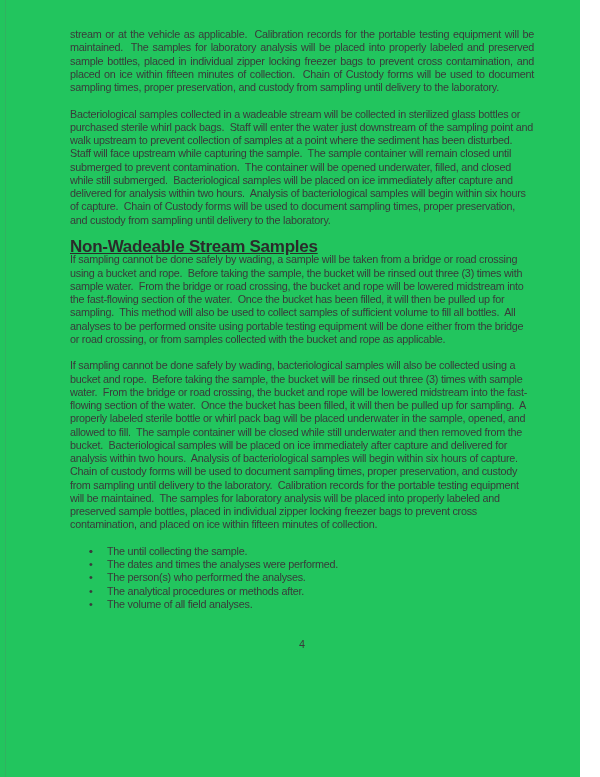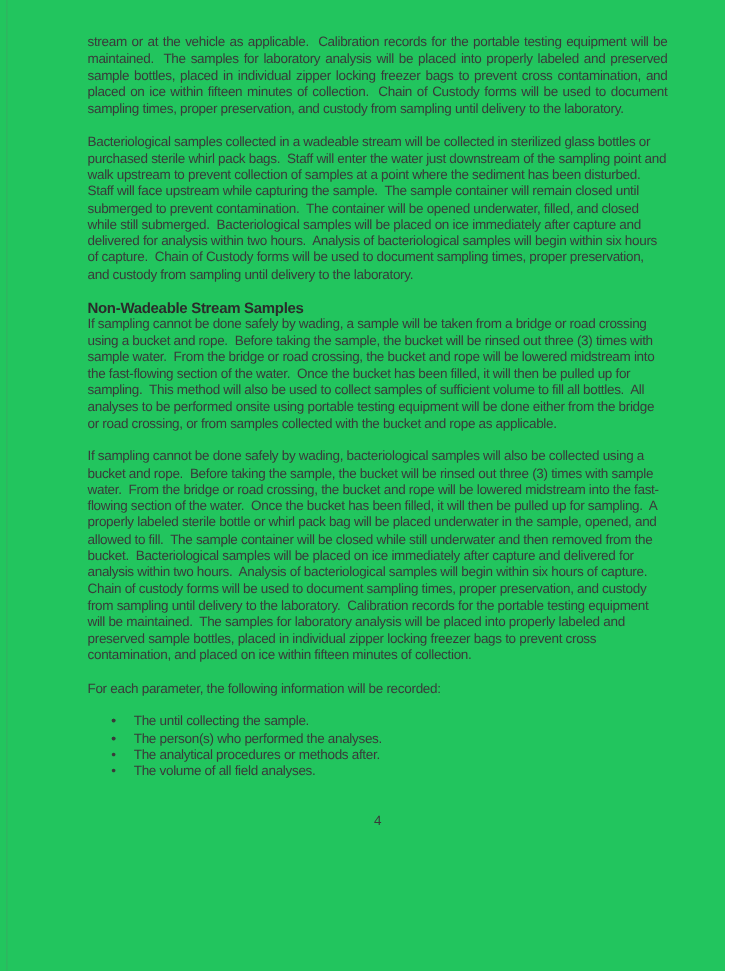--- a/index.html
+++ b/index.html
@@ -35,22 +35,23 @@
   }
   .para {
     margin: 0 0 13.25px 0;
     white-space: pre-wrap;
   }
   .para.justified {
     text-align: justify;
   }
   .heading {
     margin: 0;
-    font-size: 12px;
+    font-size: 17px;
     font-weight: bold;
+    text-decoration: underline;
     color: #2b2b2b;
   }
   ul.bullets {
     list-style: none;
     margin: 0;
     padding: 0;
   }
   ul.bullets li {
     position: relative;
     padding-left: 37px;
@@ -79,32 +80,32 @@
 
     <p class="para">Bacteriological samples collected in a wadeable stream will be collected in sterilized glass bottles or purchased sterile whirl pack bags.  Staff will enter the water just downstream of the sampling point and walk upstream to prevent collection of samples at a point where the sediment has been disturbed.  Staff will face upstream while capturing the sample.  The sample container will remain closed until submerged to prevent contamination.  The container will be opened underwater, filled, and closed while still submerged.  Bacteriological samples will be placed on ice immediately after capture and delivered for analysis within two hours.  Analysis of bacteriological samples will begin within six hours of capture.  Chain of Custody forms will be used to document sampling times, proper preservation, and custody from sampling until delivery to the laboratory.</p>
 
     <h3 class="heading">Non-Wadeable Stream Samples</h3>
 
     <p class="para">If sampling cannot be done safely by wading, a sample will be taken from a bridge or road crossing using a bucket and rope.  Before taking the sample, the bucket will be rinsed out three (3) times with sample water.  From the bridge or road crossing, the bucket and rope will be lowered midstream into the fast-flowing section of the water.  Once the bucket has been filled, it will then be pulled up for sampling.  This method will also be used to collect samples of sufficient volume to fill all bottles.  All analyses to be performed onsite using portable testing equipment will be done either from the bridge or road crossing, or from samples collected with the bucket and rope as applicable.</p>
 
     <p class="para">If sampling cannot be done safely by wading, bacteriological samples will also be collected using a bucket and rope.  Before taking the sample, the bucket will be rinsed out three (3) times with sample water.  From the bridge or road crossing, the bucket and rope will be lowered midstream into the fast-flowing section of the water.  Once the bucket has been filled, it will then be pulled up for sampling.  A properly labeled sterile bottle or whirl pack bag will be placed underwater in the sample, opened, and allowed to fill.  The sample container will be closed while still underwater and then removed from the bucket.  Bacteriological samples will be placed on ice immediately after capture and delivered for analysis within two hours.  Analysis of bacteriological samples will begin within six hours of capture.  Chain of custody forms will be used to document sampling times, proper preservation, and custody from sampling until delivery to the laboratory.  Calibration records for the portable testing equipment will be maintained.  The samples for laboratory analysis will be placed into properly labeled and preserved sample bottles, placed in individual zipper locking freezer bags to prevent cross contamination, and placed on ice within fifteen minutes of collection.</p>
 
 
-    <p class="para">For each parameter, the following information will be recorded:</p>
 
     <ul class="bullets">
       <li>
         <span class="bullet-dot">•</span>
       </li>
       <li>
         <span class="bullet-dot">•</span>
         <span>The until collecting the sample.</span>
       </li>
       <li>
         <span class="bullet-dot">•</span>
+        <span>The dates and times the analyses were performed.</span>
       </li>
       <li>
         <span class="bullet-dot">•</span>
         <span>The person(s) who performed the analyses.</span>
       </li>
       <li>
         <span class="bullet-dot">•</span>
         <span>The analytical procedures or methods after.</span>
       </li>
       <li>

